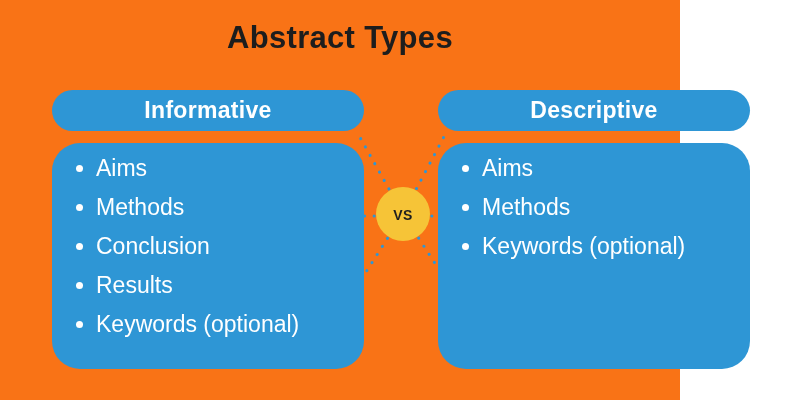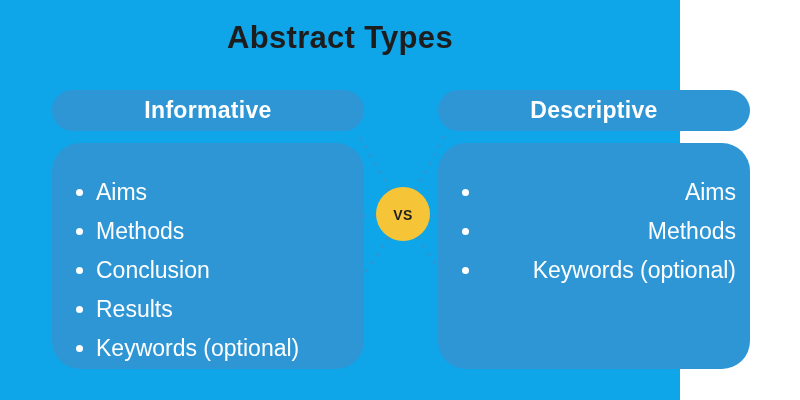--- a/index.html
+++ b/index.html
@@ -10,55 +10,55 @@
   }
   * { margin: 0; padding: 0; box-sizing: border-box; }
   html, body { background: #ffffff; }
   body {
     font-family: "Liberation Sans", "DejaVu Sans", sans-serif;
     width: 800px; height: 400px; overflow: hidden;
   }
   .diagram {
     position: relative;
     width: 680px; height: 400px;
-    background: #0ea5e9;
+    background: #f97316;
   }
   .diagram-title {
     position: absolute;
     top: 20px; left: 0; width: 100%;
     text-align: center;
     font-size: 31px;
     font-weight: 800;
     letter-spacing: 0.3px;
     color: var(--heading-text);
   }
   .column { position: absolute; top: 90px; width: 312px; }
   .column-left { left: 52px; }
-  .column-right { left: 438px; text-align: right; }
+  .column-right { left: 438px; }
   .header-pill {
     height: 41px;
     border-radius: 21px;
     background: var(--blue);
     display: flex; align-items: center; justify-content: center;
     color: var(--item-text);
     font-size: 23px;
     font-weight: 700;
     letter-spacing: 0.3px;
   }
   .list-card {
     margin-top: 12px;
     height: 226px;
     border-radius: 28px;
     background: var(--blue);
     overflow: hidden;
   }
   .list-card ul {
     list-style: none;
     margin: 0;
-    padding: 30px 14px 0 44px;
+    padding: 6px 14px 0 44px;
   }
   .list-card li {
     position: relative;
     color: var(--item-text);
     font-size: 23px;
     font-weight: 400;
     line-height: 39px;
     white-space: nowrap;
   }
   .list-card li::before {

